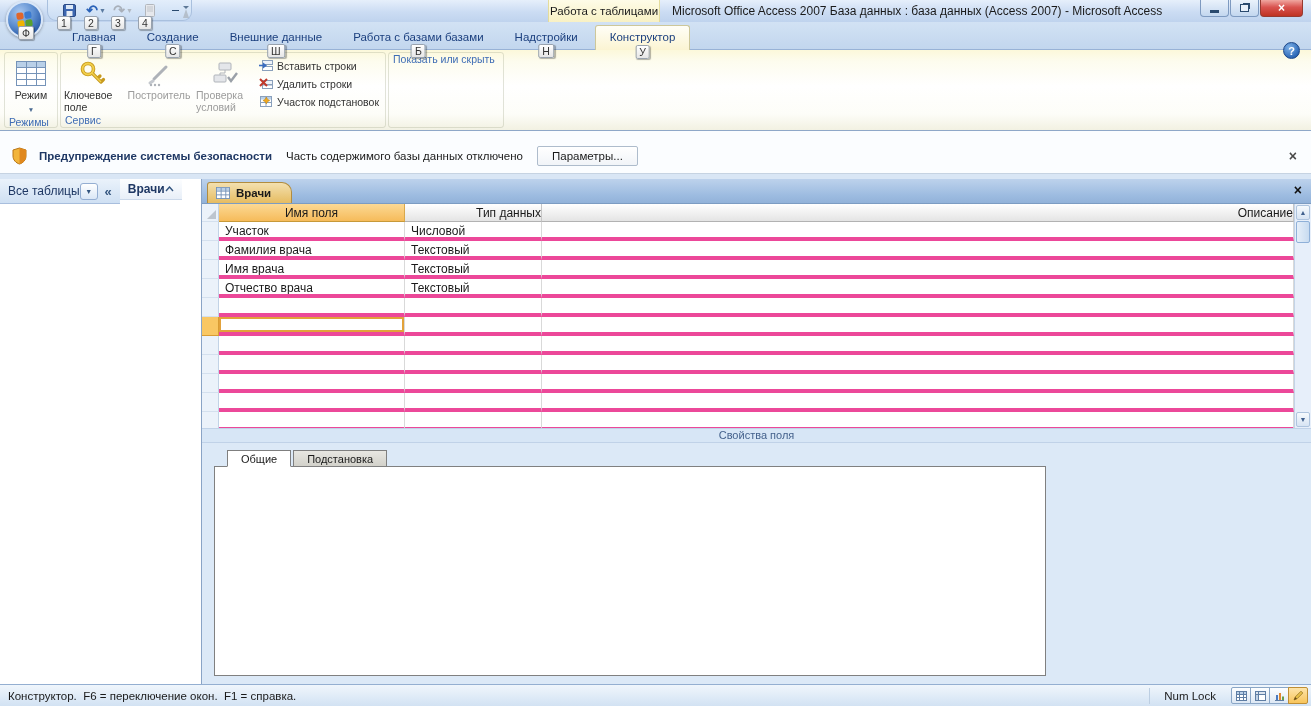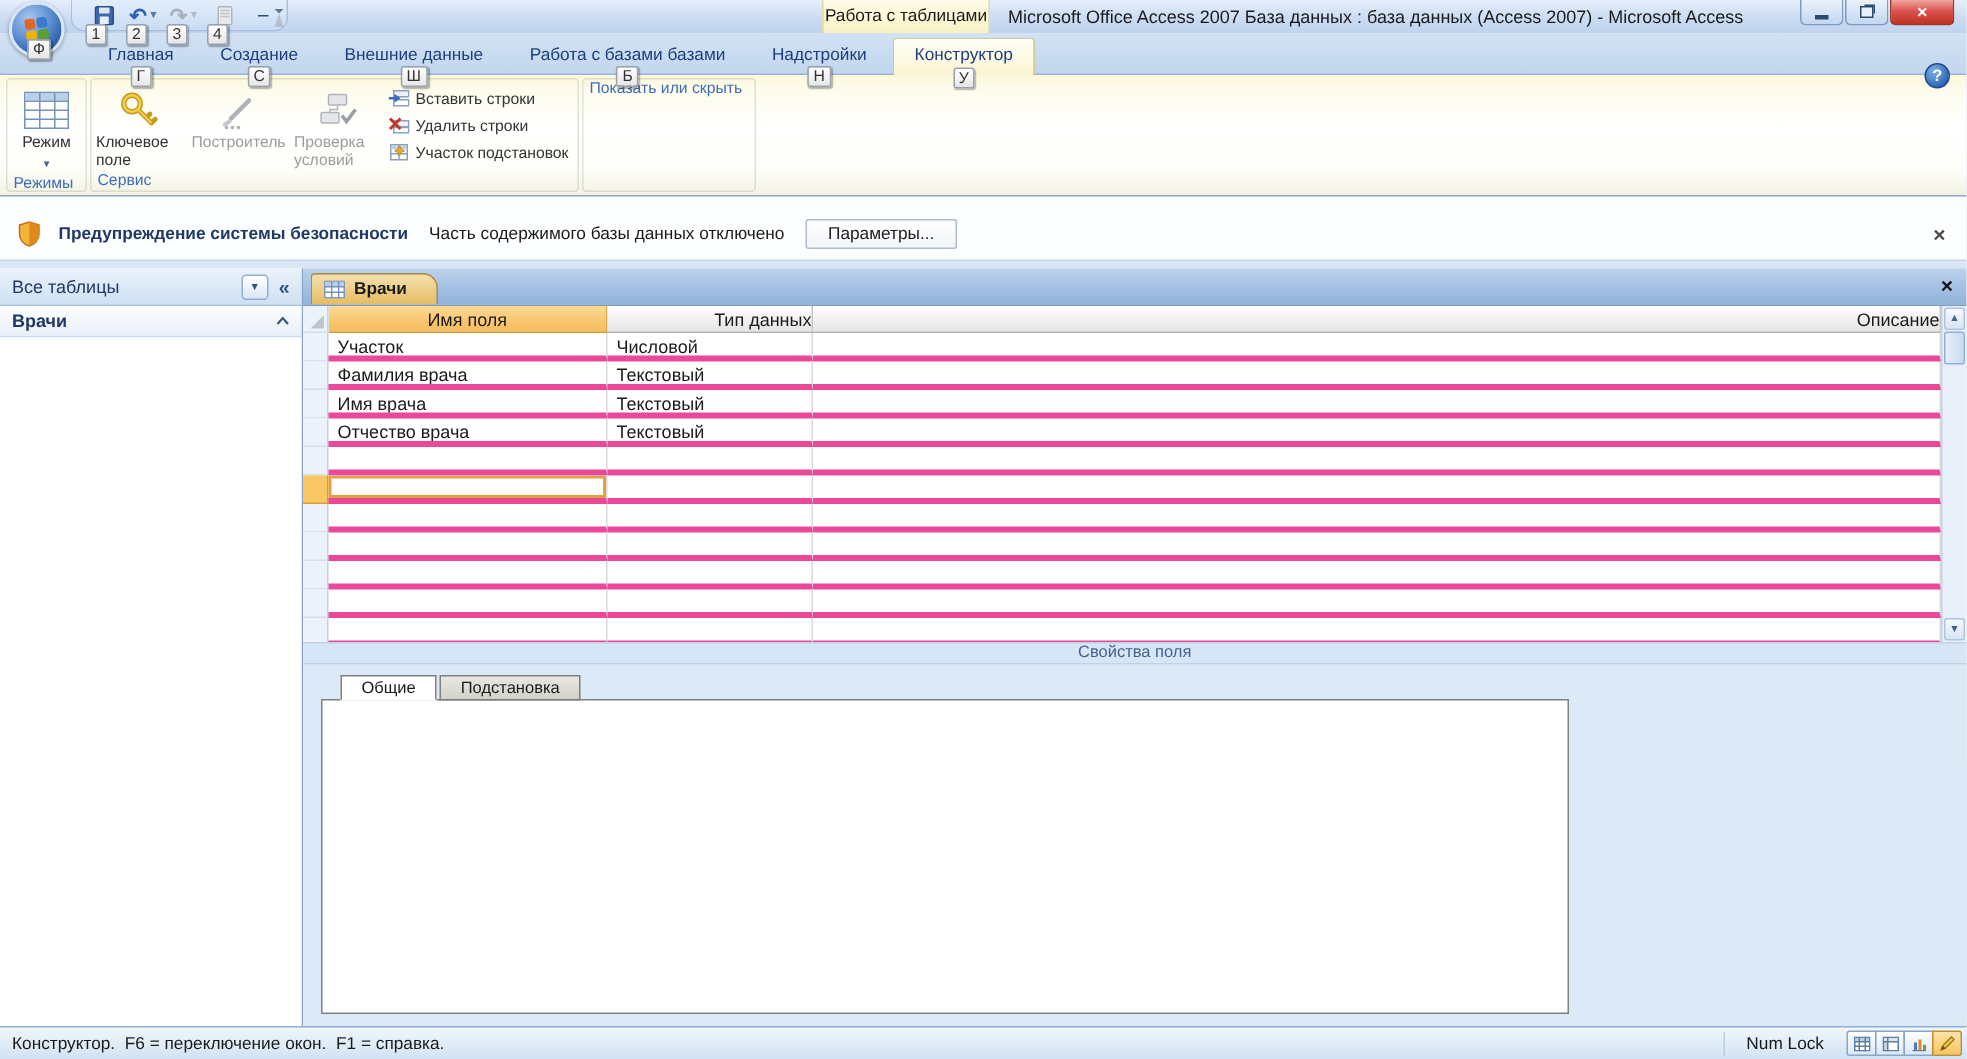--- a/index.html
+++ b/index.html
@@ -79,21 +79,21 @@
     display:flex; align-items:center; padding:8px 12px 0 12px; }
   .sec-title { font-weight:bold; color:#1f3864; font-size:11.5px; margin:0 14px 0 12px; }
   .sec-msg { font-size:11.5px; }
   .sec-btn { margin-left:14px; padding:3px 0; width:101px; text-align:center; border:1px solid #aebccc;
     border-radius:2px; background:linear-gradient(#ffffff,#f1f4f8); font-size:11.5px; }
   .sec-close { margin-left:auto; font-weight:bold; font-size:14px; color:#4a4a4a; padding-right:2px; }
 
   
   .main { height:510px; display:flex; background:#d9e6f5; padding-top:5px; }
 
-  .navpane { width:202px; background:#fff; border-right:1px solid #8aa4c6; display:flex; flex-direction:column; }
+  .navpane { width:202px; background:#fff; border-right:1px solid #8aa4c6; display:flex; }
   .nav-header { height:25px; background:linear-gradient(#eaf2fb,#cfe0f3); border-bottom:1px solid #a8bedd;
     display:flex; align-items:center; padding:0 5px 0 8px; color:#1f3864; font-size:12px; }
   .nav-header .lbl { flex:1; }
   .nav-drop { width:18px; height:17px; border:1px solid #94aed2; border-radius:3px;
     background:linear-gradient(#ffffff,#dae7f6); display:flex; align-items:center; justify-content:center;
     font-size:7px; color:#33557f; margin-right:4px; }
   .nav-shutter { font-size:13px; font-weight:bold; color:#33557f; padding:0 3px; }
   .nav-group { height:21px; background:linear-gradient(#fdfeff,#e8eff8); border-bottom:1px solid #ccd9ea;
     display:flex; align-items:center; padding:0 8px; font-weight:bold; color:#1f3864; font-size:12px; }
   .nav-group .lbl { flex:1; }

